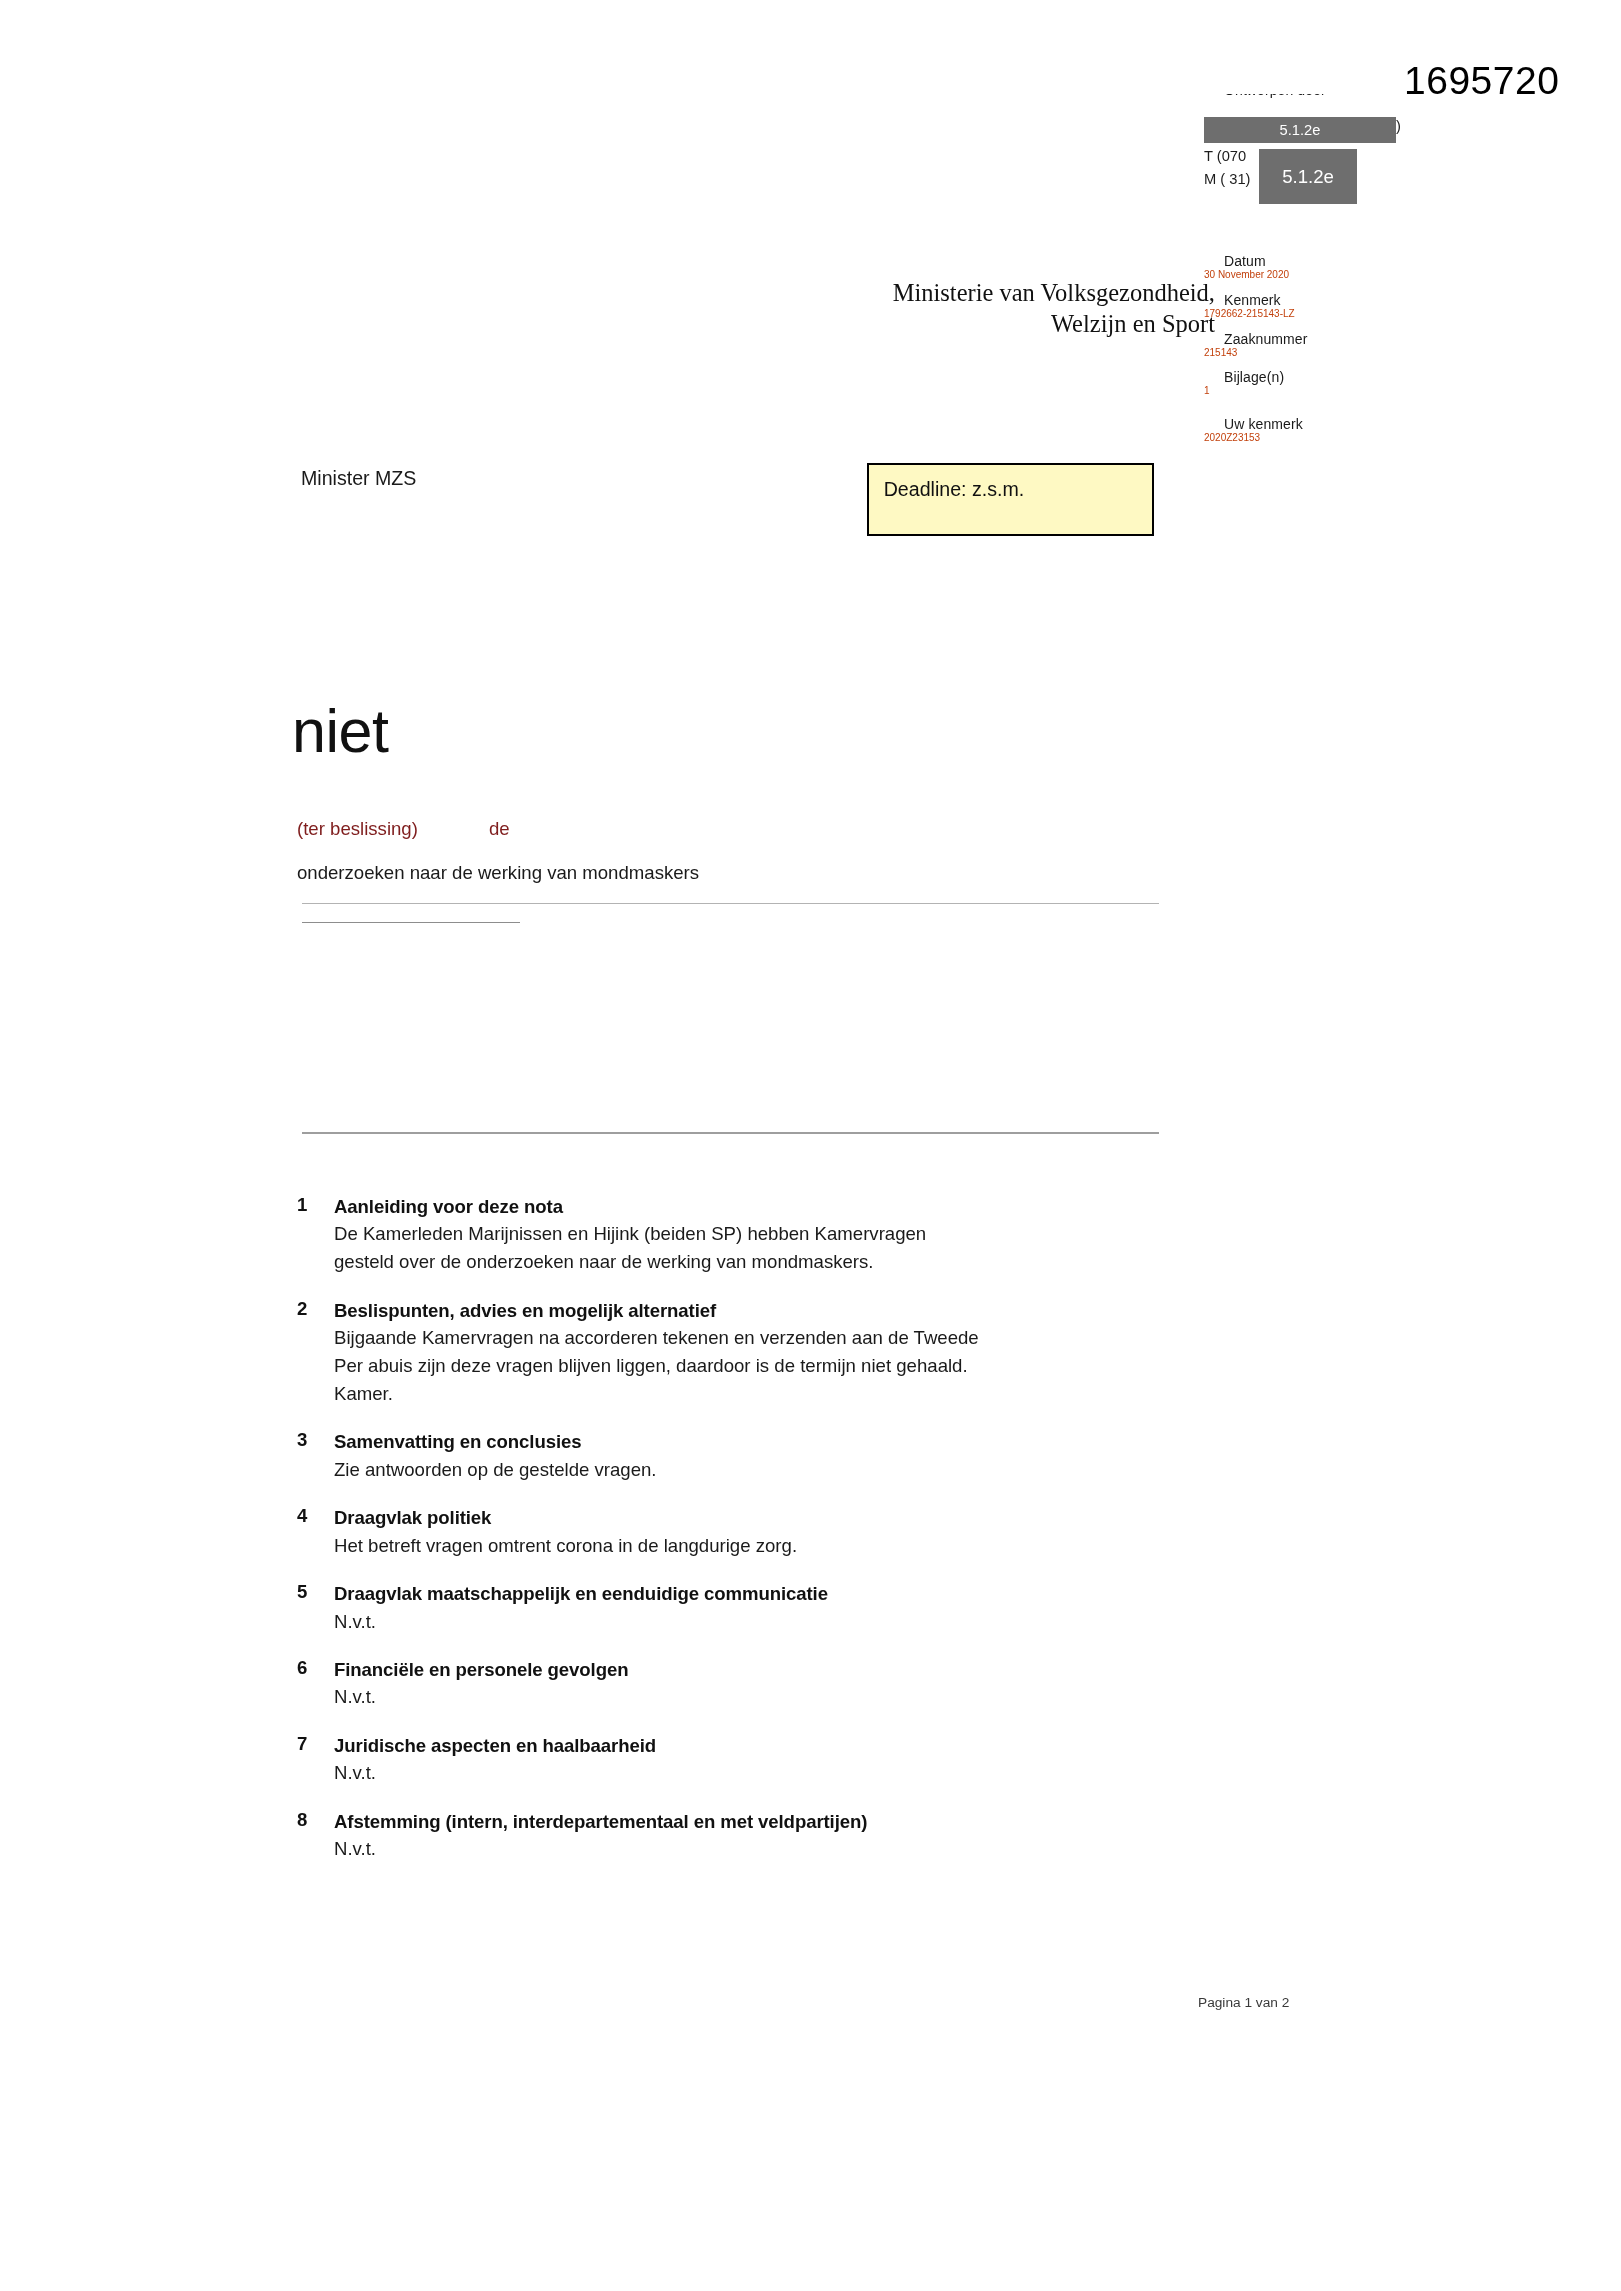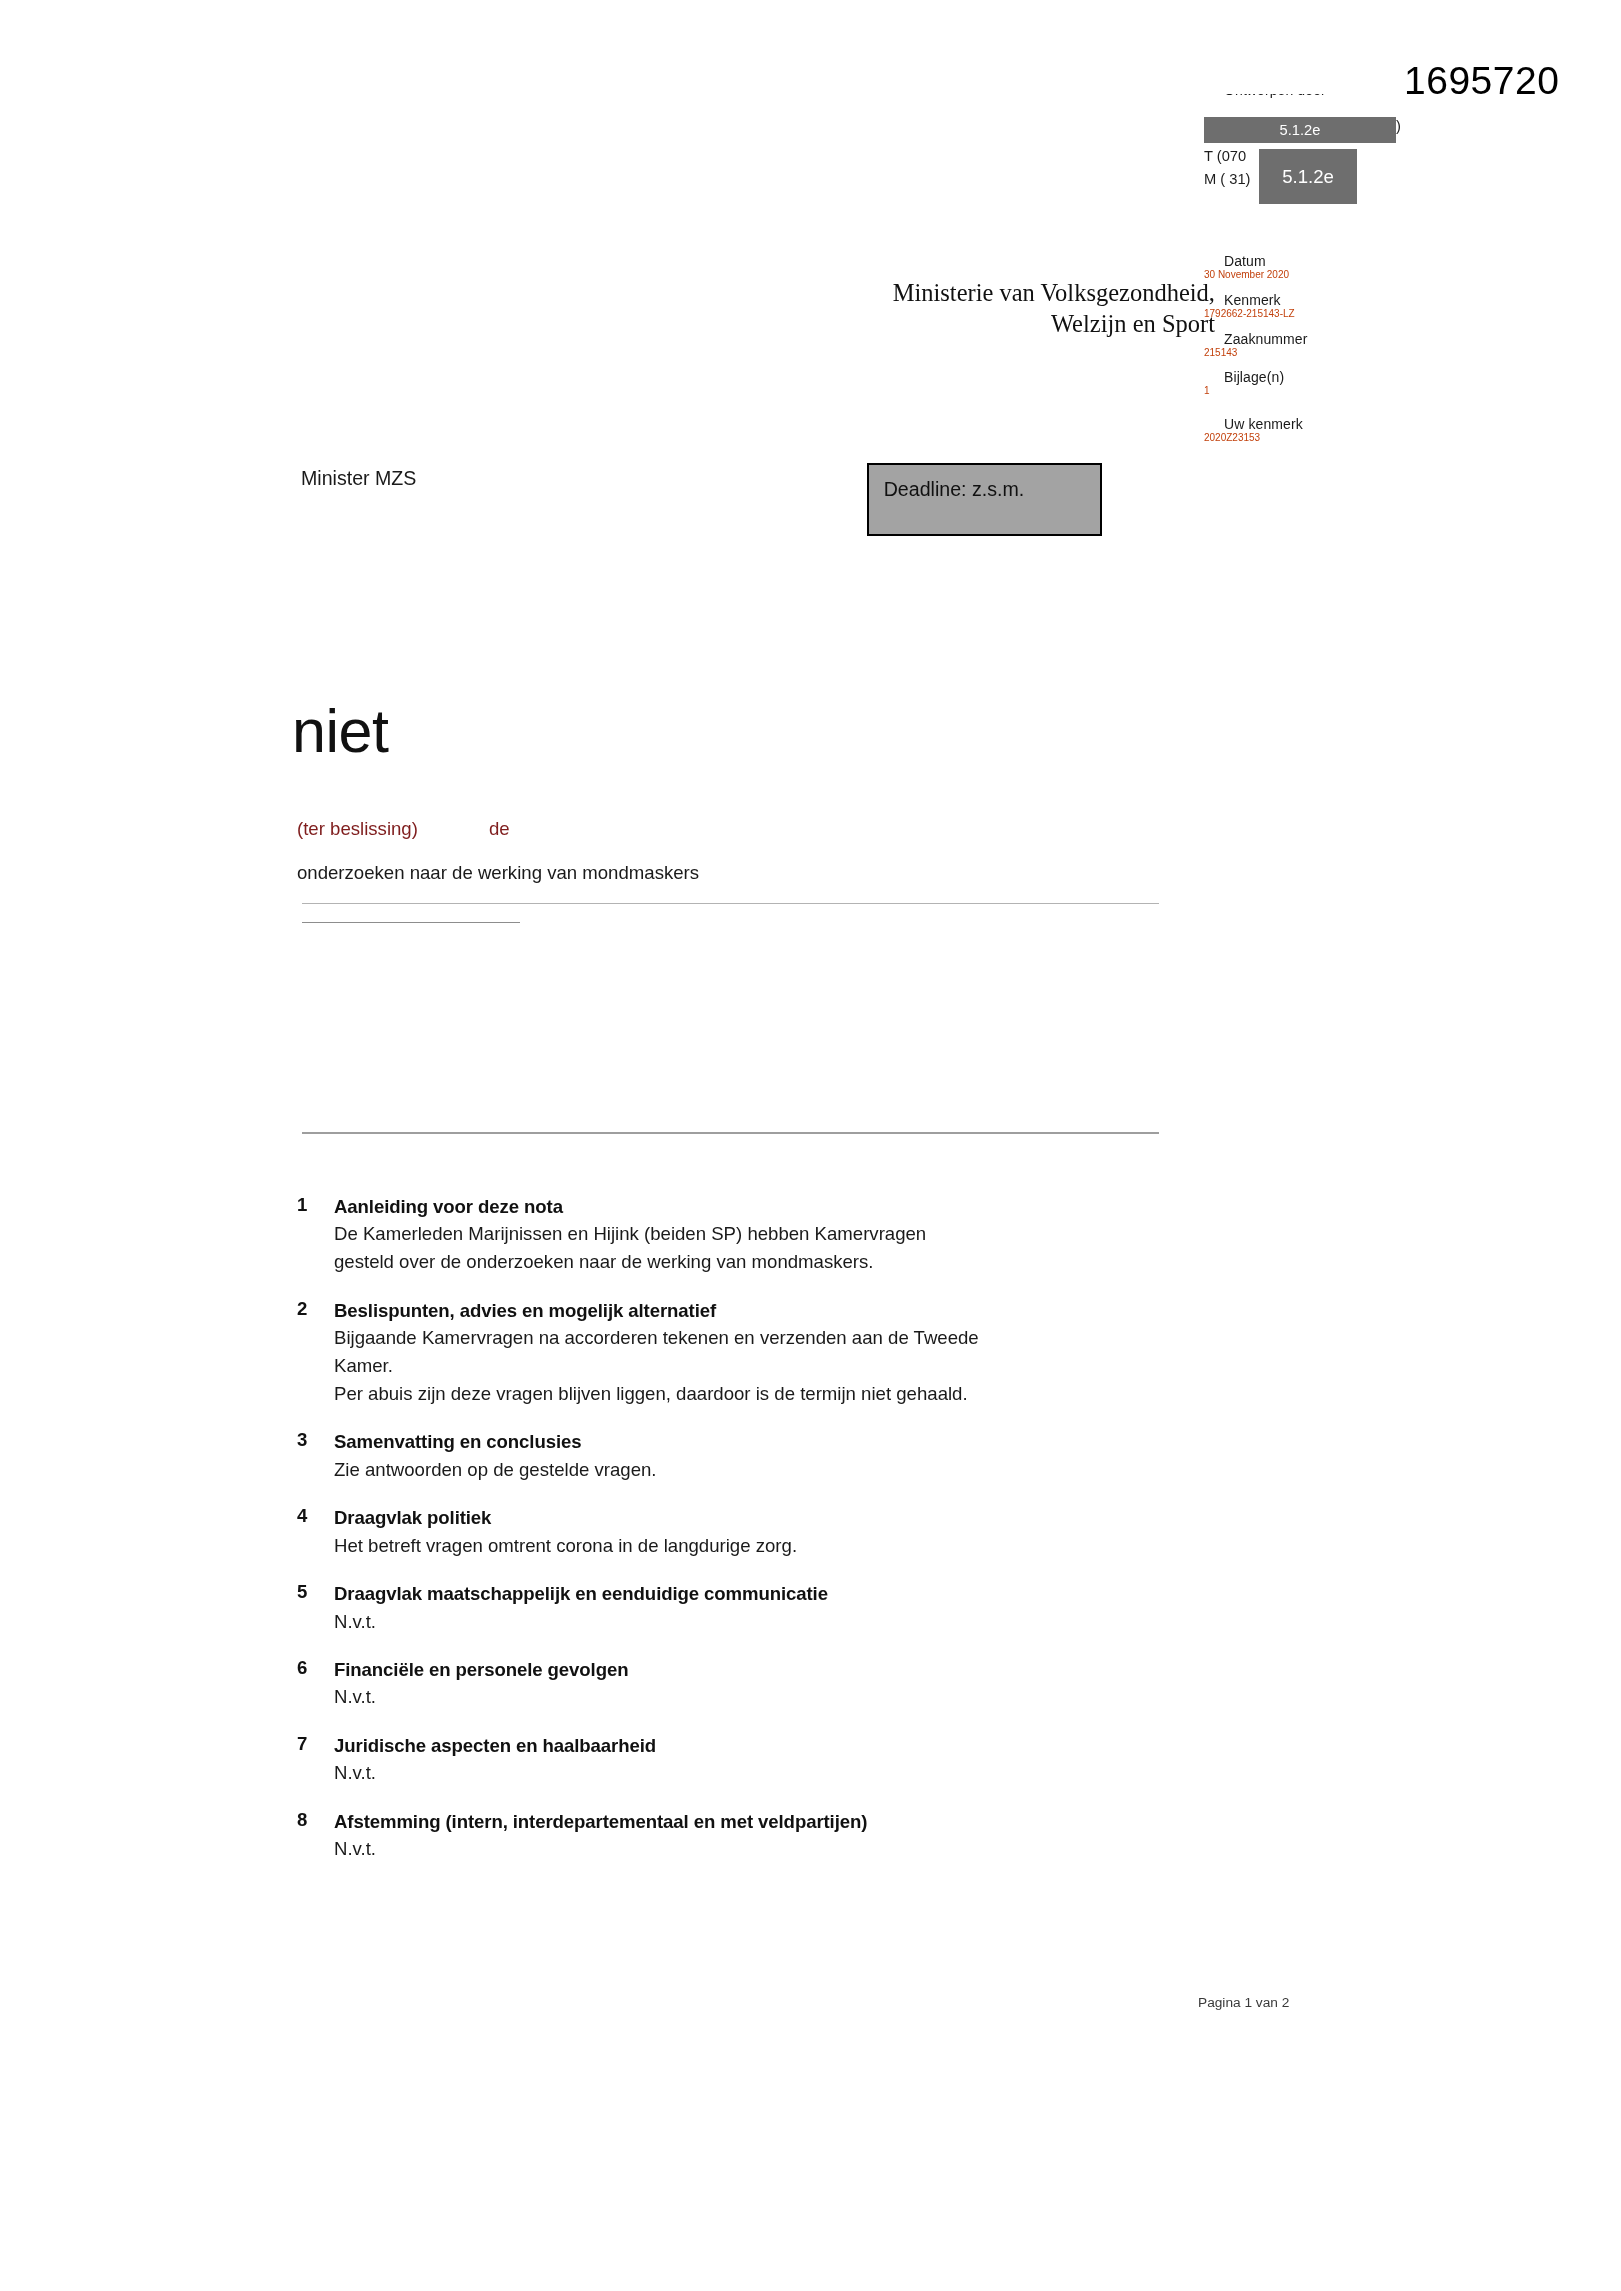--- a/index.html
+++ b/index.html
@@ -130,25 +130,25 @@
     position: absolute;
     left: 301px;
     top: 467px;
     font-size: 19.6px;
     color: #1a1a1a;
   }
   .deadline-box {
     position: absolute;
     left: 867px;
     top: 463px;
-    width: 235px;
+    width: 287px;
     height: 73px;
     border: 2px solid #000;
     box-sizing: border-box;
-    background: #a3a3a3;
+    background: #fef9c3;
   }
   .deadline-text {
     position: absolute;
     left: 14.7px;
     top: 12.7px;
     font-size: 19.6px;
     color: #111;
     white-space: nowrap;
   }
 
@@ -305,22 +305,22 @@
         <div class="sec-line">De Kamerleden Marijnissen en Hijink (beiden SP) hebben Kamervragen</div>
         <div class="sec-line">gesteld over de onderzoeken naar de werking van mondmaskers.</div>
       </div>
     </div>
 
     <div class="section">
       <div class="sec-num">2</div>
       <div class="sec-body">
         <div class="sec-title">Beslispunten, advies en mogelijk alternatief</div>
         <div class="sec-line">Bijgaande Kamervragen na accorderen tekenen en verzenden aan de Tweede</div>
+        <div class="sec-line">Per abuis zijn deze vragen blijven liggen, daardoor is de termijn niet gehaald.</div>
         <div class="sec-line">Kamer.</div>
-        <div class="sec-line">Per abuis zijn deze vragen blijven liggen, daardoor is de termijn niet gehaald.</div>
       </div>
     </div>
 
     <div class="section">
       <div class="sec-num">3</div>
       <div class="sec-body">
         <div class="sec-title">Samenvatting en conclusies</div>
         <div class="sec-line">Zie antwoorden op de gestelde vragen.</div>
       </div>
     </div>

